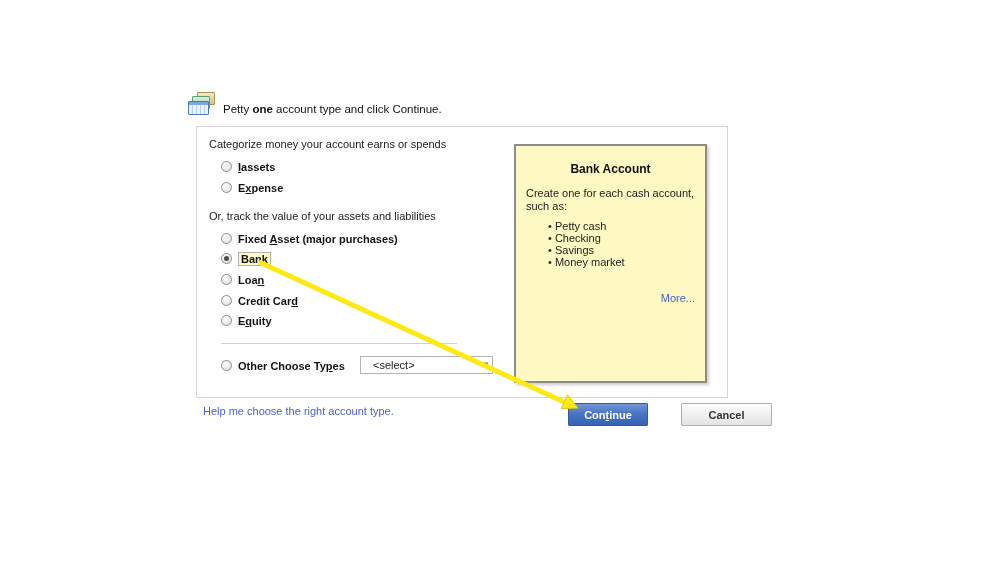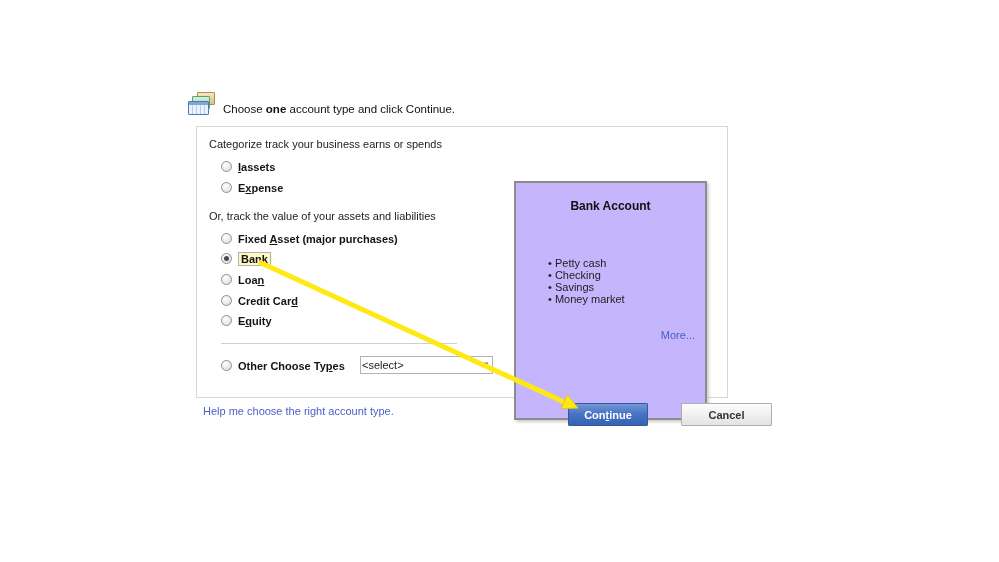--- a/index.html
+++ b/index.html
@@ -31,27 +31,27 @@
   .radio.checked::after{content:"";position:absolute;left:2px;top:2px;width:5px;height:5px;
          border-radius:50%;background:#4a4a4a;}
   .rlabel{font-size:11px;font-weight:bold;color:#141414;white-space:nowrap;}
   .key{text-decoration:underline;}
   .focus-box{border:1px solid #b2b2b2;padding:0 2px;background:#fef9c3;}
 
   .divider{position:absolute;left:221px;top:343px;width:236px;border-top:1px solid #cfcfcf;}
 
   .dropdown{position:absolute;left:360px;top:356px;width:133px;height:18px;box-sizing:border-box;
             border:1px solid #b3b3b3;background:#fff;font-size:11px;line-height:16px;
-            padding-left:1px;color:#222;display:flex;align-items:center;}
+            padding-left:12px;color:#222;display:flex;align-items:center;}
   .dd-text{flex:1 1 auto;}
   .dd-arrow{flex:0 0 12px;color:#777;font-size:8px;text-align:center;}
 
   
-  .panel{position:absolute;left:514px;top:144px;width:189px;height:235px;background:#c4b5fd;
-         border:2px solid #8c8c8c;box-shadow:2px 2px 3px #cccccc;margin-top:37px;}
+  .panel{position:absolute;left:514px;top:144px;width:189px;height:235px;background:#fef9c3;
+         border:2px solid #8c8c8c;box-shadow:2px 2px 3px #cccccc;}
   .panel-title{position:absolute;left:0;right:0;top:16px;text-align:center;
                font-size:12px;font-weight:bold;color:#111;}
   .panel-intro{position:absolute;left:10px;top:41px;font-size:11px;line-height:13px;color:#222;}
   .panel-bullets{position:absolute;left:32px;top:74px;margin:0;padding:0;list-style:none;
                  font-size:11px;line-height:12px;color:#222;}
   .panel-bullets li::before{content:"• ";}
   .more-link{position:absolute;right:10px;top:146px;font-size:11px;color:#4a5fc8;cursor:pointer;}
 
   
   .help-link{position:absolute;left:203px;top:405px;font-size:11px;color:#4a5fc8;cursor:pointer;}
@@ -67,25 +67,25 @@
 </head>
 <body>
 
 <div class="page">
 
   <span class="hdr-icon">
     <span class="card back"></span>
     <span class="card mid"></span>
     <span class="card front"></span>
   </span>
-  <div class="hdr-text"><span>Choose </span><b>one</b><span> account type and click Continue.</span></div>
+  <div class="hdr-text"><span>Petty </span><b>one</b><span> account type and click Continue.</span></div>
 
   <div class="dialog"></div>
 
-  <div class="section-label sec-earn">Categorize track your business earns or spends</div>
+  <div class="section-label sec-earn">Categorize money your account earns or spends</div>
 
   <div class="row" style="top:159px">
     <span class="radio"></span>
     <span class="rlabel"><span></span><span class="key">I</span><span>assets</span></span>
   </div>
 
   <div class="row" style="top:180px">
     <span class="radio"></span>
     <span class="rlabel"><span>E</span><span class="key">x</span><span>pense</span></span>
   </div>
@@ -124,20 +124,24 @@
     <span class="rlabel"><span>Other Choose Ty</span><span class="key">p</span><span>es</span></span>
   </div>
 
   <div class="dropdown">
     <span class="dd-text">&lt;select&gt;</span>
     <span class="dd-arrow">▼</span>
   </div>
 
   <div class="panel">
     <div class="panel-title">Bank Account</div>
+    <div class="panel-intro">
+      <div>Create one for each cash account,</div>
+      <div>such as:</div>
+    </div>
     <ul class="panel-bullets">
       <li>Petty cash</li>
       <li>Checking</li>
       <li>Savings</li>
       <li>Money market</li>
     </ul>
     <span class="more-link">More...</span>
   </div>
 
   <span class="help-link">Help me choose the right account type.</span>

